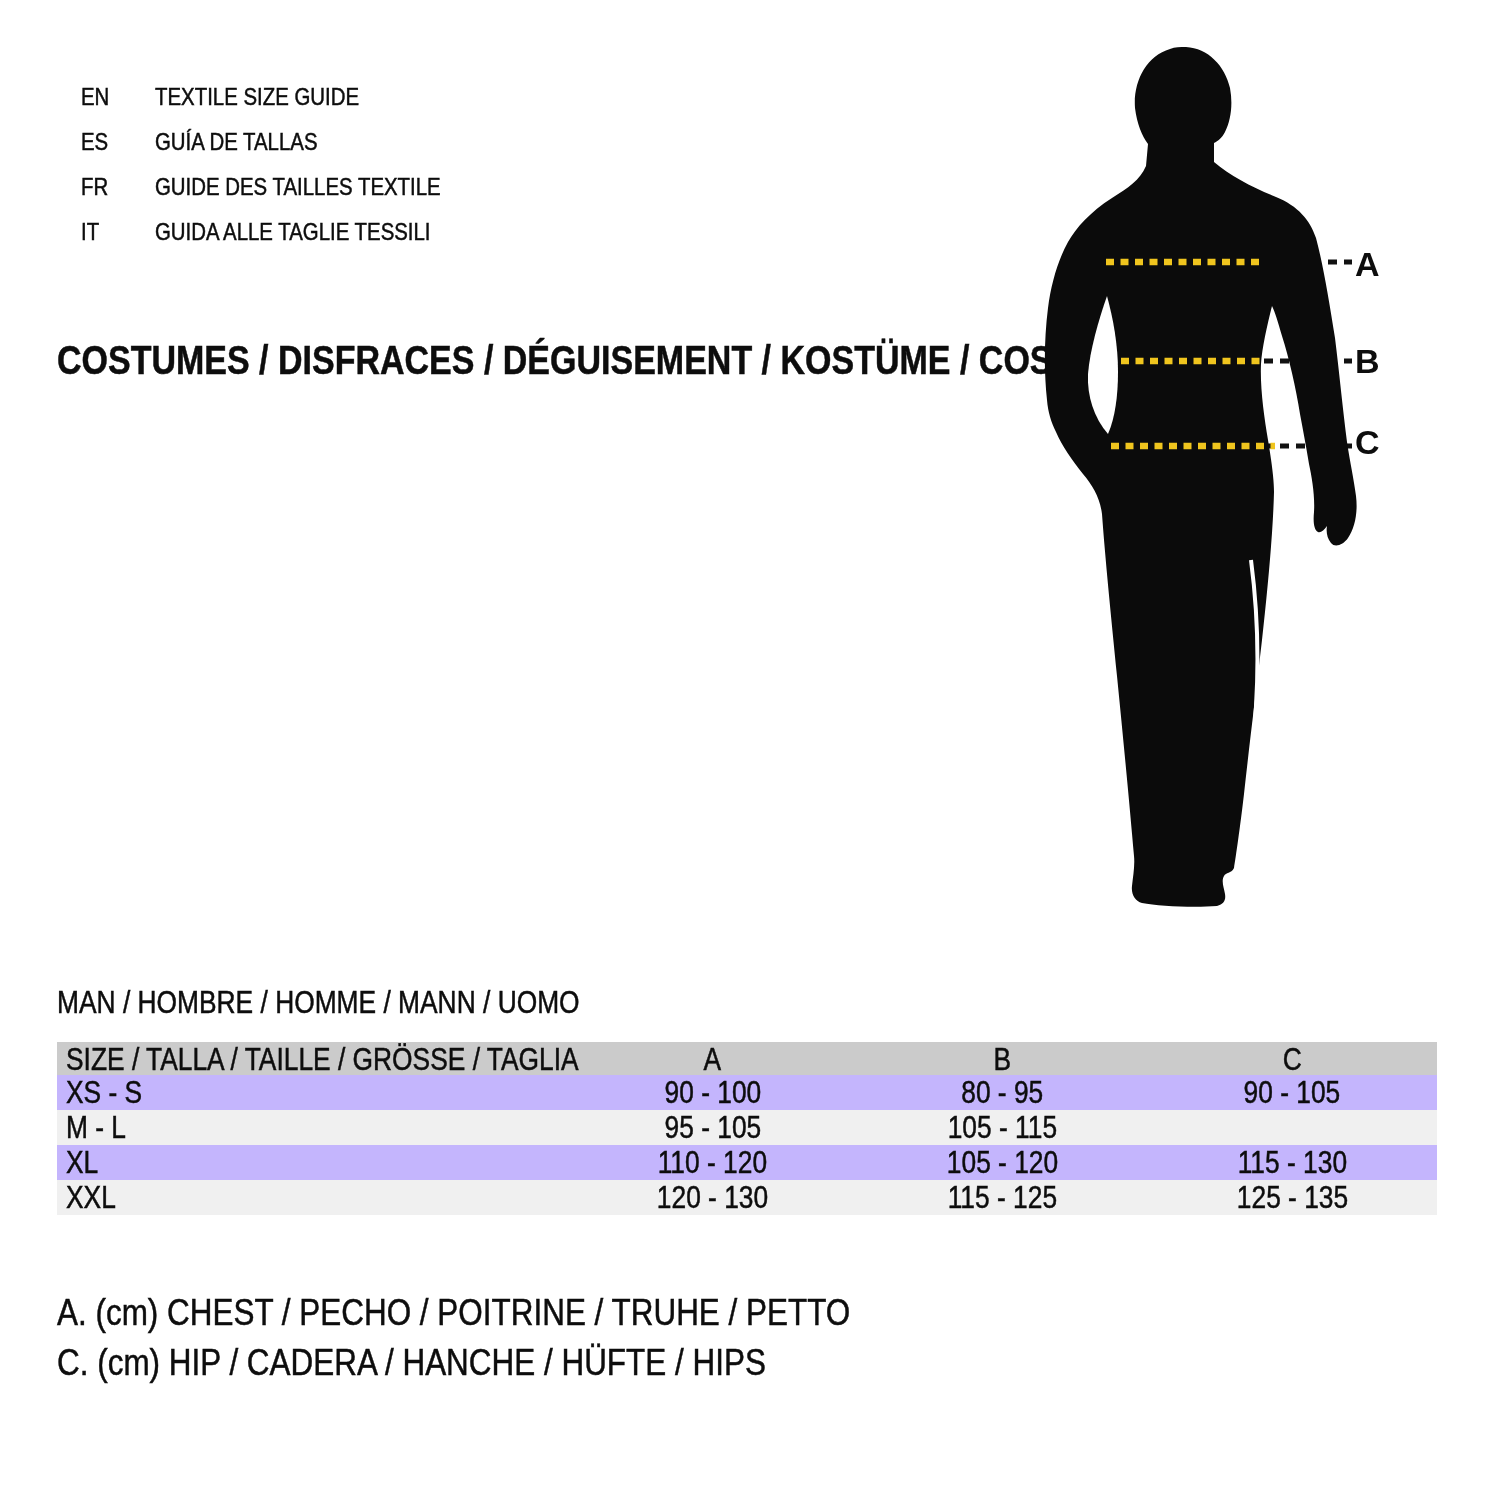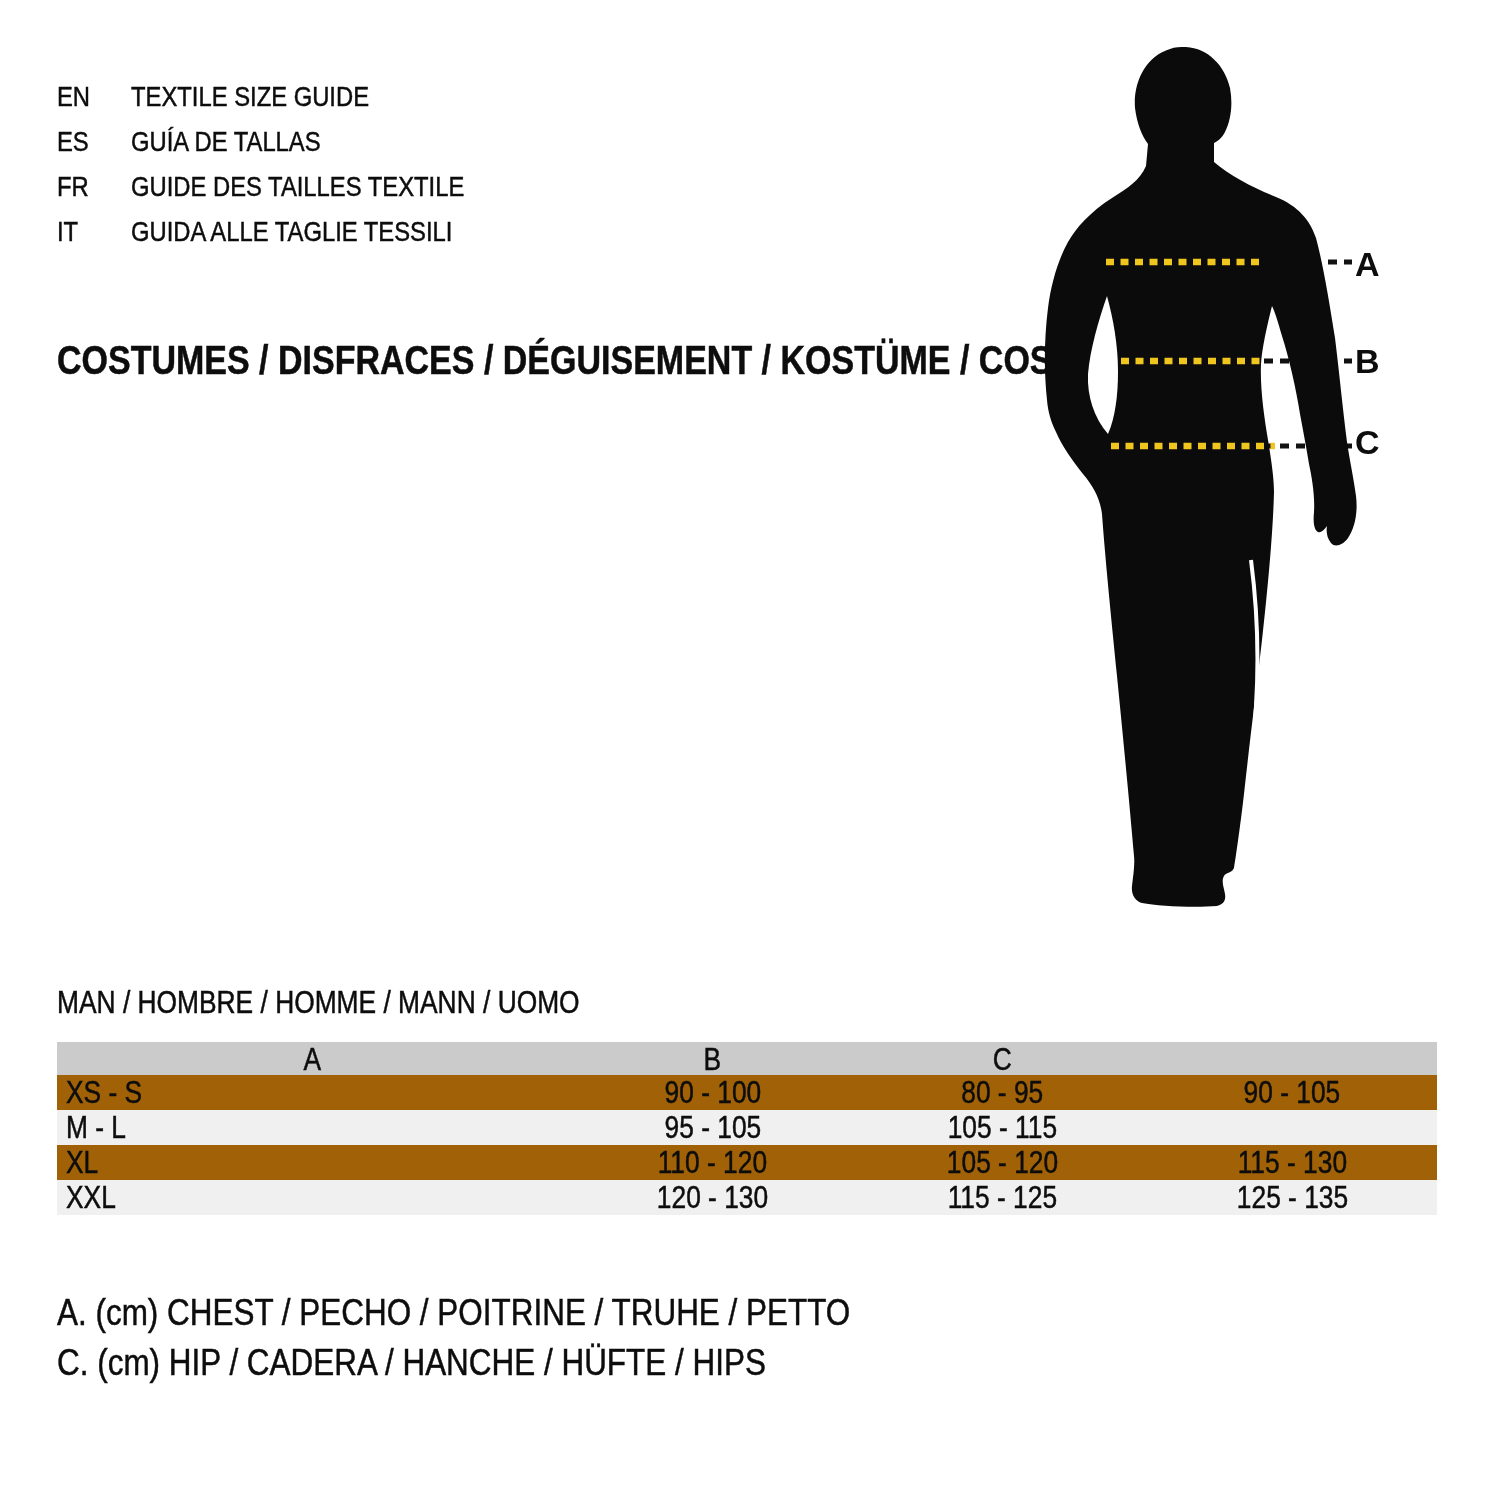--- a/index.html
+++ b/index.html
@@ -6,38 +6,38 @@
   #canvas{
     position:relative;width:1500px;height:1500px;background:#ffffff;
     font-family:"Liberation Sans","DejaVu Sans",sans-serif;color:#0d0d0d;overflow:hidden;
   }
   .txt{-webkit-text-stroke:0.5px currentColor;}
   .cond{display:inline-block;transform:scaleX(.85);transform-origin:0 50%;white-space:nowrap;}
   .cond-c{display:inline-block;transform:scaleX(.85);transform-origin:50% 50%;white-space:nowrap;}
 
   
   .lang-block{position:absolute;left:57px;top:74px;}
-  .lang-row{display:grid;grid-template-columns:74px auto;line-height:45px;font-size:28px;}
+  .lang-row{display:grid;grid-template-columns:74px auto;line-height:45px;font-size:24px;margin-left:24px;}
 
   
   .category-title{position:absolute;left:57px;top:338px;font-size:40px;font-weight:700;line-height:44px;}
 
   
   .figure-wrap{position:absolute;left:1018px;top:40px;width:470px;height:880px;}
   .figure-wrap svg{display:block;width:470px;height:880px;}
   .measure-label{font-family:"Liberation Sans","DejaVu Sans",sans-serif;font-size:34px;font-weight:700;fill:#0d0d0d;}
 
   
   .section-title{position:absolute;left:57px;top:984px;font-size:31px;line-height:38px;}
 
   
   .size-table{position:absolute;left:57px;top:1042px;width:1380px;font-size:31px;}
   .t-header,.t-row{display:grid;grid-template-columns:37% 21% 21% 21%;align-items:center;}
   .t-header{height:33px;background:#cbcbcb;}
-  .t-row{height:35px;background:#a16207;}
+  .t-row{height:35px;background:#c4b5fd;}
   .t-row:nth-child(odd){background:#f0f0f0;}
   .t-cell{overflow:visible;}
   .size-col{padding-left:9px;text-align:left;}
   .num-col{text-align:center;}
 
   
   .legend-block{position:absolute;left:57px;top:1288px;font-size:37px;}
   .legend-row{line-height:50px;}
 </style>
 </head>
@@ -149,20 +149,21 @@
       <text class="measure-label" x="337" y="414">C</text>
     </svg>
   </div>
 
   <div class="section-title txt">
     <span class="cond">MAN / HOMBRE / HOMME / MANN / UOMO</span>
   </div>
 
   <div class="size-table txt">
     <div class="t-header">
+      <div class="t-cell size-col"><span class="cond">SIZE / TALLA / TAILLE / GRÖSSE / TAGLIA</span></div>
       <div class="t-cell num-col"><span class="cond-c">A</span></div>
       <div class="t-cell num-col"><span class="cond-c">B</span></div>
       <div class="t-cell num-col"><span class="cond-c">C</span></div>
     </div>
 
       <div class="t-row">
         <div class="t-cell size-col"><span class="cond">XS - S</span></div>
         <div class="t-cell num-col"><span class="cond-c">90 - 100</span></div>
         <div class="t-cell num-col"><span class="cond-c">80 - 95</span></div>
         <div class="t-cell num-col"><span class="cond-c">90 - 105</span></div>

